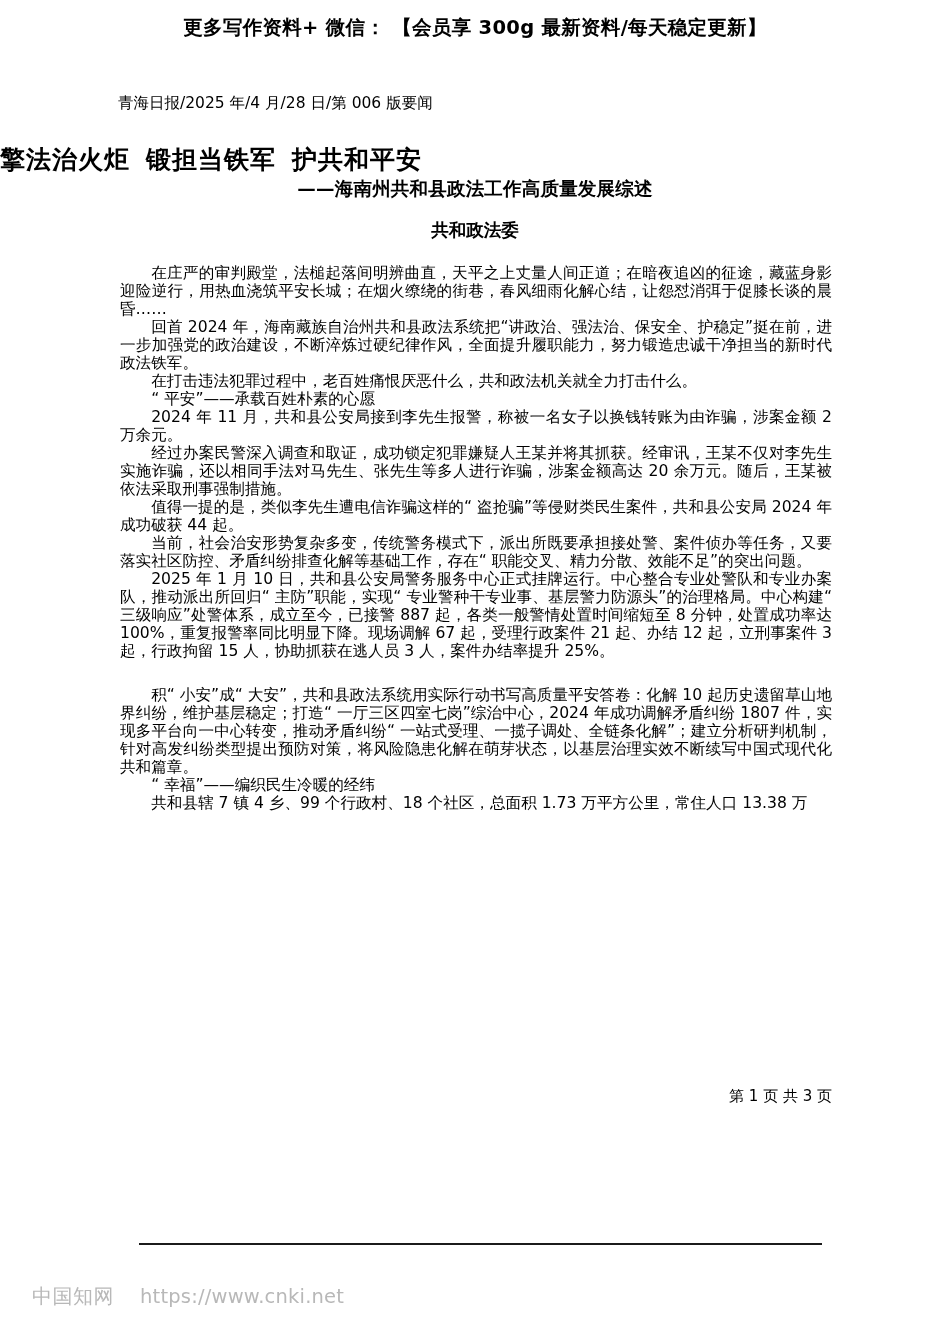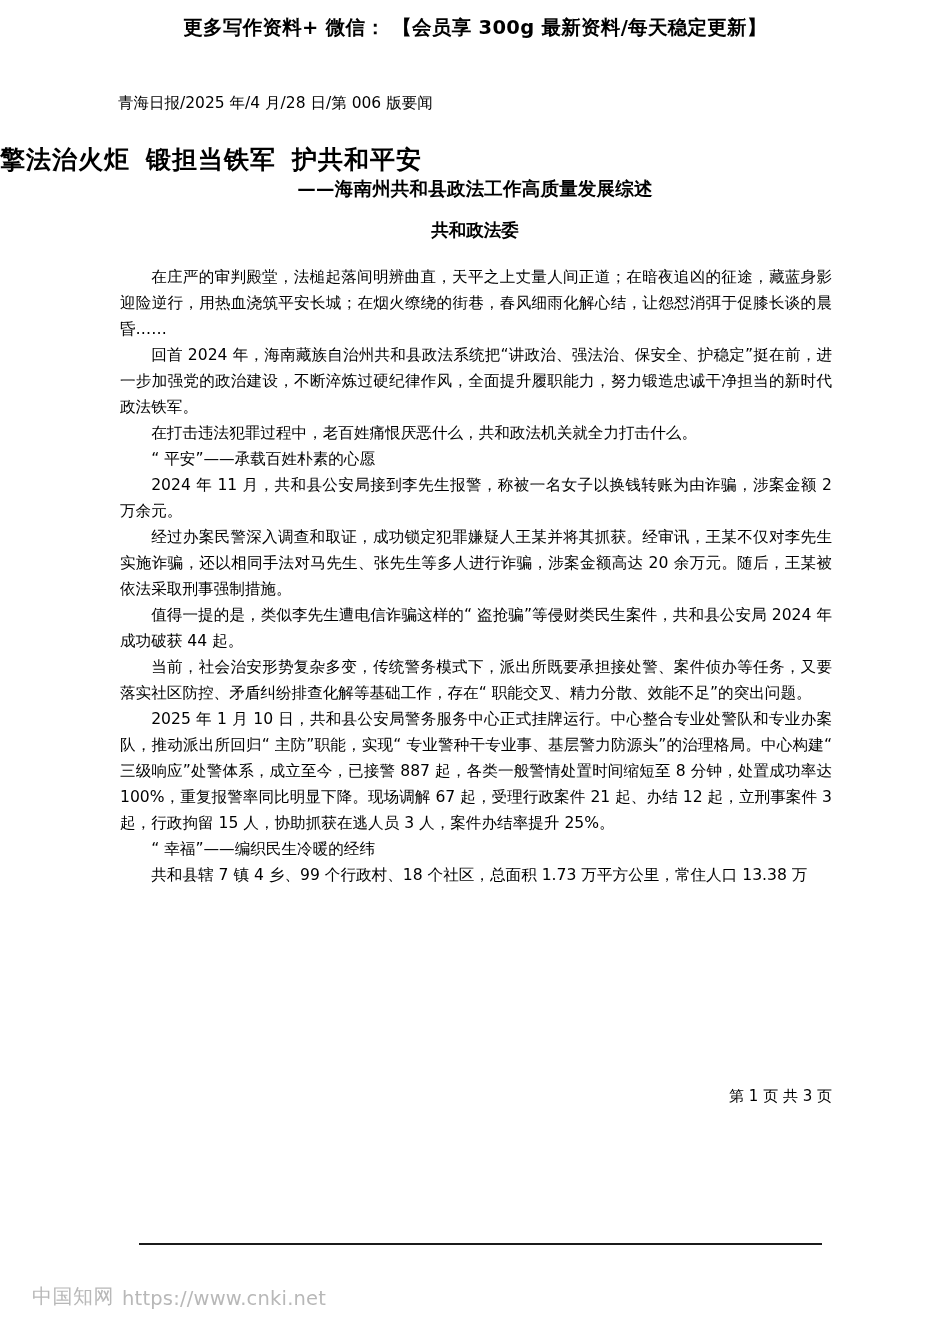--- a/index.html
+++ b/index.html
@@ -83,21 +83,21 @@
     font-weight: 700;
   }
 
   
   .body-text {
     position: absolute;
     top: 264px;
     left: 120px;
     width: 712px;
     font-size: 15.6px;
-    line-height: 26px;
+    line-height: 18px;
     text-align: justify;
     text-justify: inter-ideograph;
   }
   .body-text p {
     margin: 0;
     text-indent: 2em;
     text-align: justify;
     text-justify: inter-ideograph;
   }
   .body-text p.spaced {
@@ -121,31 +121,31 @@
     width: 683px;
     height: 2px;
     background: #1b1b1b;
   }
 
   .watermark {
     position: absolute;
     top: 1283px;
     left: 32px;
     display: flex;
-    align-items: flex-end;
+    align-items: center;
     color: #b8b8b8;
     white-space: nowrap;
   }
   .watermark .wm-name {
     font-size: 20px;
     letter-spacing: 0.5px;
   }
   .watermark .wm-url {
     font-size: 19.5px;
-    margin-left: 8px;
+    margin-left: 26px;
     letter-spacing: 0.2px;
   }
 </style>
 </head>
 <body>
 
 <div class="promo-banner" style="color: #000000;">
   <span class="seg">更多写作资料+ 微信：</span><span class="gap"></span><span class="seg">【会员享 300g 最新资料/每天稳定更新】</span>
 </div>
 
@@ -164,20 +164,21 @@
   <div class="body-text">
       <p>在庄严的审判殿堂，法槌起落间明辨曲直，天平之上丈量人间正道；在暗夜追凶的征途，藏蓝身影迎险逆行，用热血浇筑平安长城；在烟火缭绕的街巷，春风细雨化解心结，让怨怼消弭于促膝长谈的晨昏……</p>
       <p>回首 2024 年，海南藏族自治州共和县政法系统把“讲政治、强法治、保安全、护稳定”挺在前，进一步加强党的政治建设，不断淬炼过硬纪律作风，全面提升履职能力，努力锻造忠诚干净担当的新时代政法铁军。</p>
       <p>在打击违法犯罪过程中，老百姓痛恨厌恶什么，共和政法机关就全力打击什么。</p>
       <p>“ 平安”——承载百姓朴素的心愿</p>
       <p>2024 年 11 月，共和县公安局接到李先生报警，称被一名女子以换钱转账为由诈骗，涉案金额 2 万余元。</p>
       <p>经过办案民警深入调查和取证，成功锁定犯罪嫌疑人王某并将其抓获。经审讯，王某不仅对李先生实施诈骗，还以相同手法对马先生、张先生等多人进行诈骗，涉案金额高达 20 余万元。随后，王某被依法采取刑事强制措施。</p>
       <p>值得一提的是，类似李先生遭电信诈骗这样的“ 盗抢骗”等侵财类民生案件，共和县公安局 2024 年成功破获 44 起。</p>
       <p>当前，社会治安形势复杂多变，传统警务模式下，派出所既要承担接处警、案件侦办等任务，又要落实社区防控、矛盾纠纷排查化解等基础工作，存在“ 职能交叉、精力分散、效能不足”的突出问题。</p>
       <p>2025 年 1 月 10 日，共和县公安局警务服务中心正式挂牌运行。中心整合专业处警队和专业办案队，推动派出所回归“ 主防”职能，实现“ 专业警种干专业事、基层警力防源头”的治理格局。中心构建“ 三级响应”处警体系，成立至今，已接警 887 起，各类一般警情处置时间缩短至 8 分钟，处置成功率达 100%，重复报警率同比明显下降。现场调解 67 起，受理行政案件 21 起、办结 12 起，立刑事案件 3 起，行政拘留 15 人，协助抓获在逃人员 3 人，案件办结率提升 25%。</p>
+      <p class="spaced">积“ 小安”成“ 大安”，共和县政法系统用实际行动书写高质量平安答卷：化解 10 起历史遗留草山地界纠纷，维护基层稳定；打造“ 一厅三区四室七岗”综治中心，2024 年成功调解矛盾纠纷 1807 件，实现多平台向一中心转变，推动矛盾纠纷“ 一站式受理、一揽子调处、全链条化解”；建立分析研判机制，针对高发纠纷类型提出预防对策，将风险隐患化解在萌芽状态，以基层治理实效不断续写中国式现代化共和篇章。</p>
       <p>“ 幸福”——编织民生冷暖的经纬</p>
       <p>共和县辖 7 镇 4 乡、99 个行政村、18 个社区，总面积 1.73 万平方公里，常住人口 13.38 万</p>
     </div>
 
   <div class="page-footer">第 1 页 共 3 页</div>
 
   <div class="bottom-rule"></div>
 
   <div class="watermark" style="color: rgb(184, 184, 184);">
     <span class="wm-name">中国知网</span>

